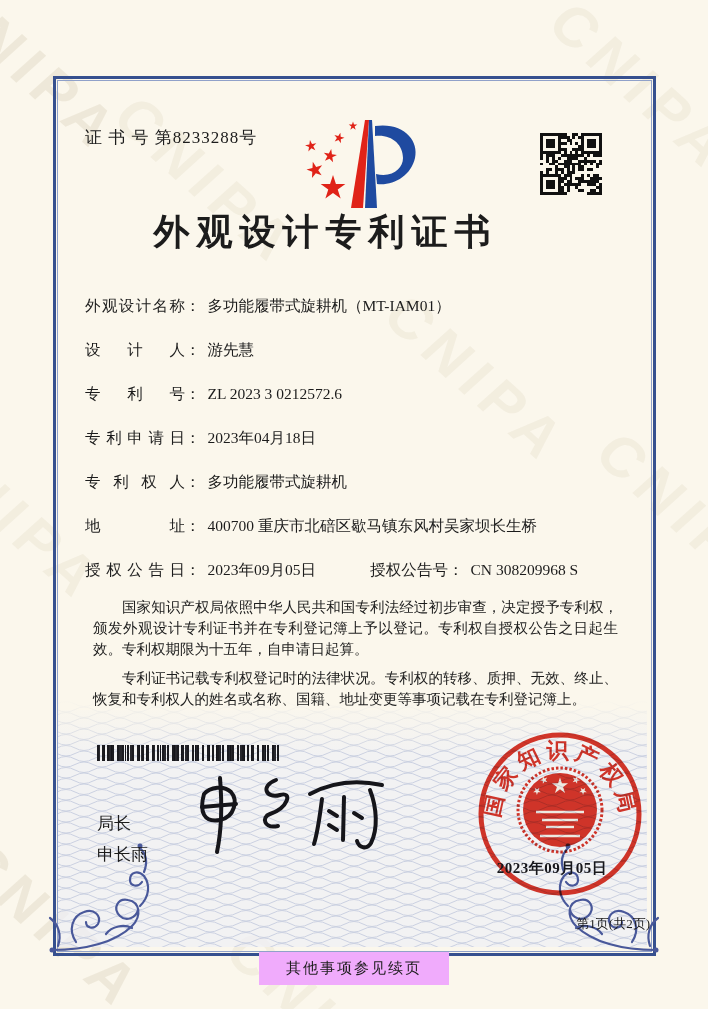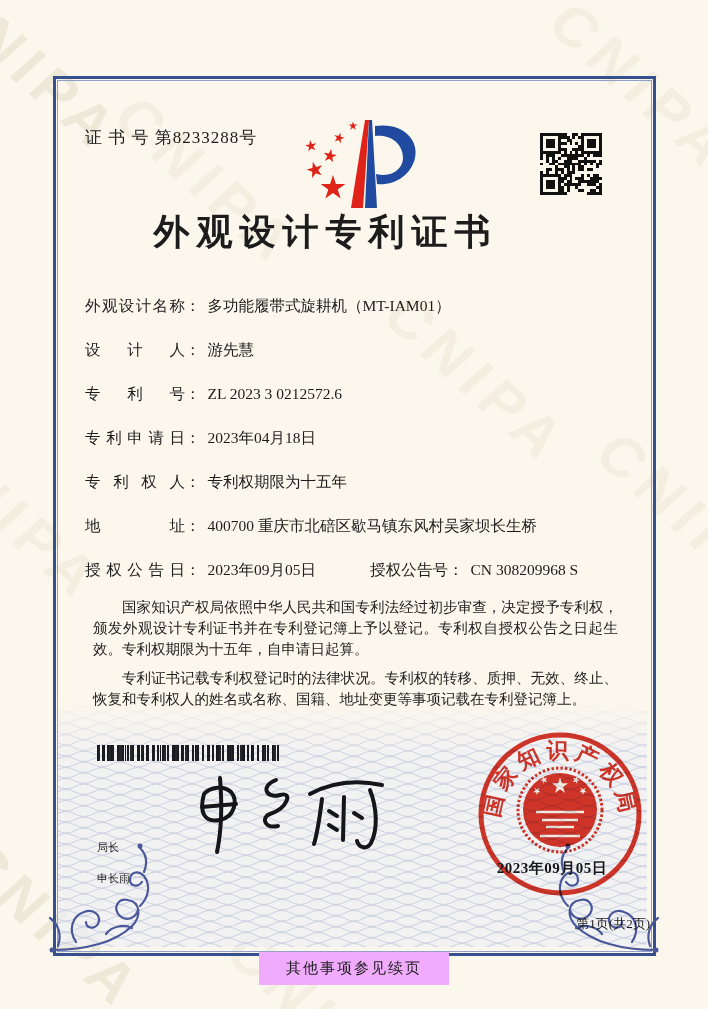--- a/index.html
+++ b/index.html
@@ -34,22 +34,22 @@
   
   .body-text{position:absolute;left:85px;top:589px;width:541px;font-size:14.5px;line-height:21px;
              text-align:justify;z-index:3;}
   .body-text p{margin:8px;text-indent:2em;}
   
   .barcode{position:absolute;left:97px;top:745px;width:182px;height:16px;z-index:3;
     background-image:
       repeating-linear-gradient(90deg,#1b1b20 0 2px,rgba(0,0,0,0) 2px 5px),
       repeating-linear-gradient(90deg,#14141a 0 1px,rgba(0,0,0,0) 1px 7px),
       repeating-linear-gradient(90deg,#26262c 0 3px,rgba(0,0,0,0) 3px 11px);}
-  .signer{position:absolute;left:97px;top:832px;font-family:"Liberation Sans","DejaVu Sans",sans-serif;
-          font-size:11px;line-height:31px;z-index:3;}
+  .signer{position:absolute;left:97px;top:808px;font-family:"Liberation Sans","DejaVu Sans",sans-serif;
+          font-size:17px;line-height:31px;z-index:3;}
   .signature{position:absolute;left:190px;top:768px;z-index:3;}
   .seal{position:absolute;left:474px;top:728px;z-index:4;opacity:.93;mix-blend-mode:multiply;}
   .seal-date{position:absolute;left:462px;top:859px;width:180px;text-align:center;font-size:15px;
              font-weight:600;letter-spacing:.5px;z-index:5;color:#17171b;}
   .page-info{position:absolute;left:53px;top:915px;width:597px;text-align:right;font-size:13px;z-index:3;}
   .footer-note{position:absolute;left:50%;transform:translateX(-50%);top:952px;background:#f0abfc;
                padding:7px 27px;font-size:15px;letter-spacing:2px;z-index:3;white-space:nowrap;}
 </style>
 </head>
 <body>
@@ -430,21 +430,21 @@
     <div class="frow">
       <span class="lbl">设计人</span><span class="colon">：</span><span>游先慧</span>
     </div>
     <div class="frow">
       <span class="lbl">专利号</span><span class="colon">：</span><span>ZL 2023 3 0212572.6</span>
     </div>
     <div class="frow">
       <span class="lbl">专利申请日</span><span class="colon">：</span><span>2023年04月18日</span>
     </div>
     <div class="frow">
-      <span class="lbl">专利权人</span><span class="colon">：</span><span>专利权期限为十五年</span>
+      <span class="lbl">专利权人</span><span class="colon">：</span><span>多功能履带式旋耕机</span>
     </div>
     <div class="frow">
       <span class="lbl">地址</span><span class="colon">：</span><span>400700 重庆市北碚区歇马镇东风村吴家坝长生桥</span>
     </div>
     <div class="frow">
       <span class="lbl">授权公告日</span><span class="colon">：</span><span>2023年09月05日</span><span class="grant-no"><span class="lbl narrow">授权公告号</span><span class="colon">：</span><span>CN 308209968 S</span></span>
     </div>
   </div>
 
   <div class="body-text">

